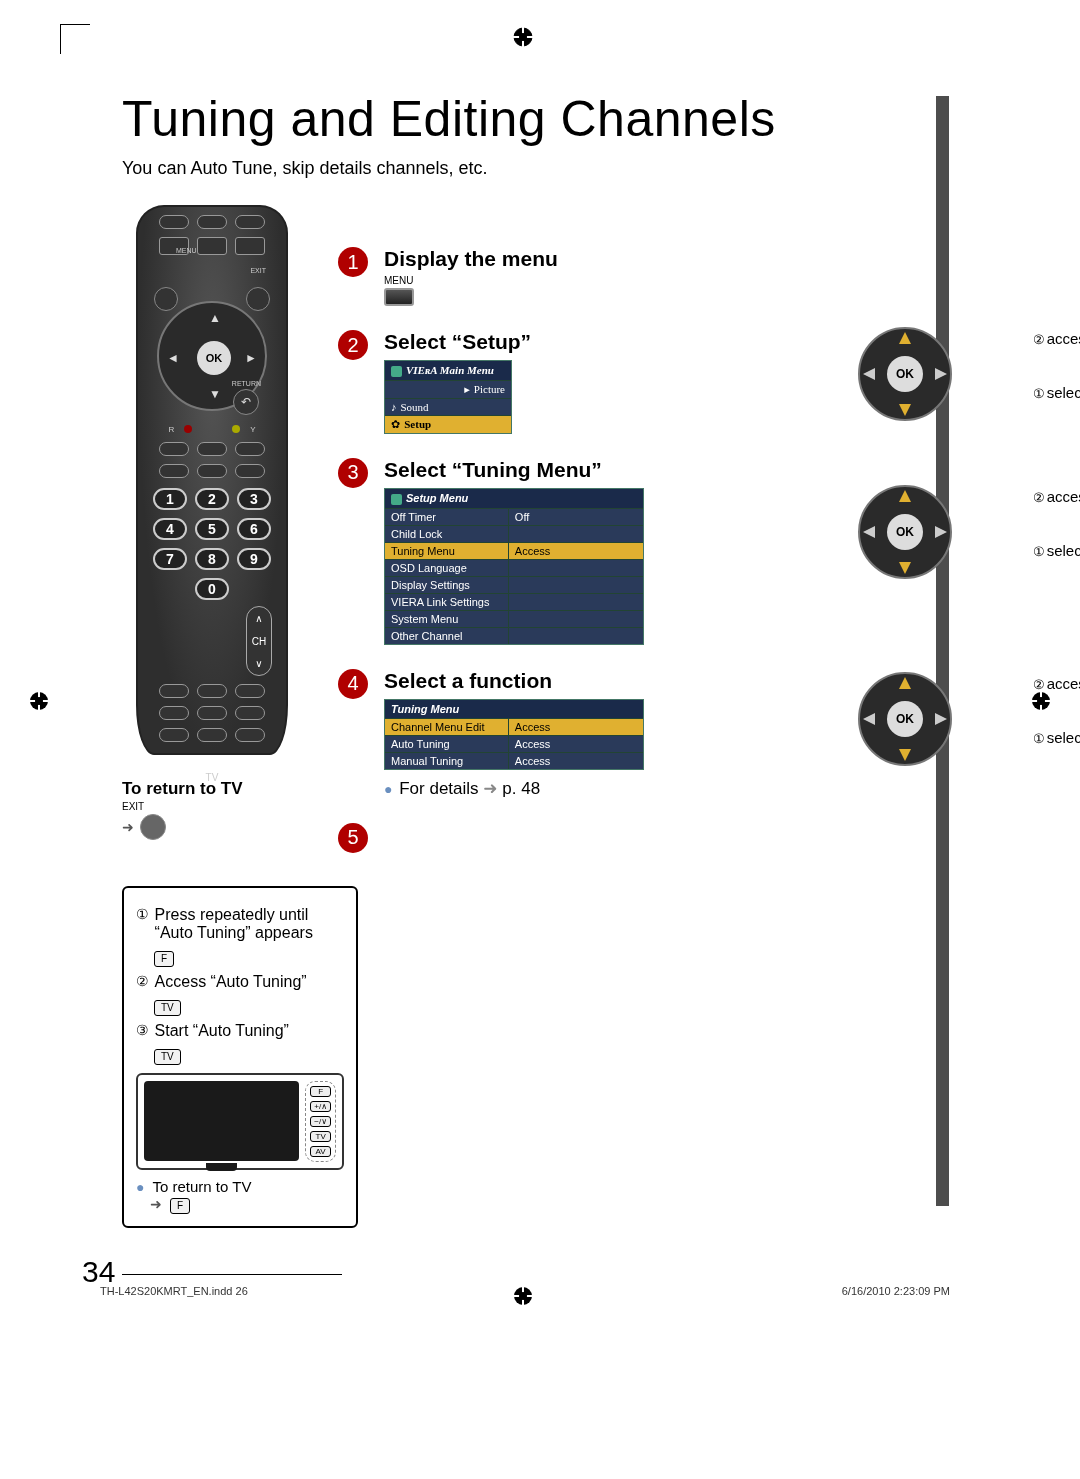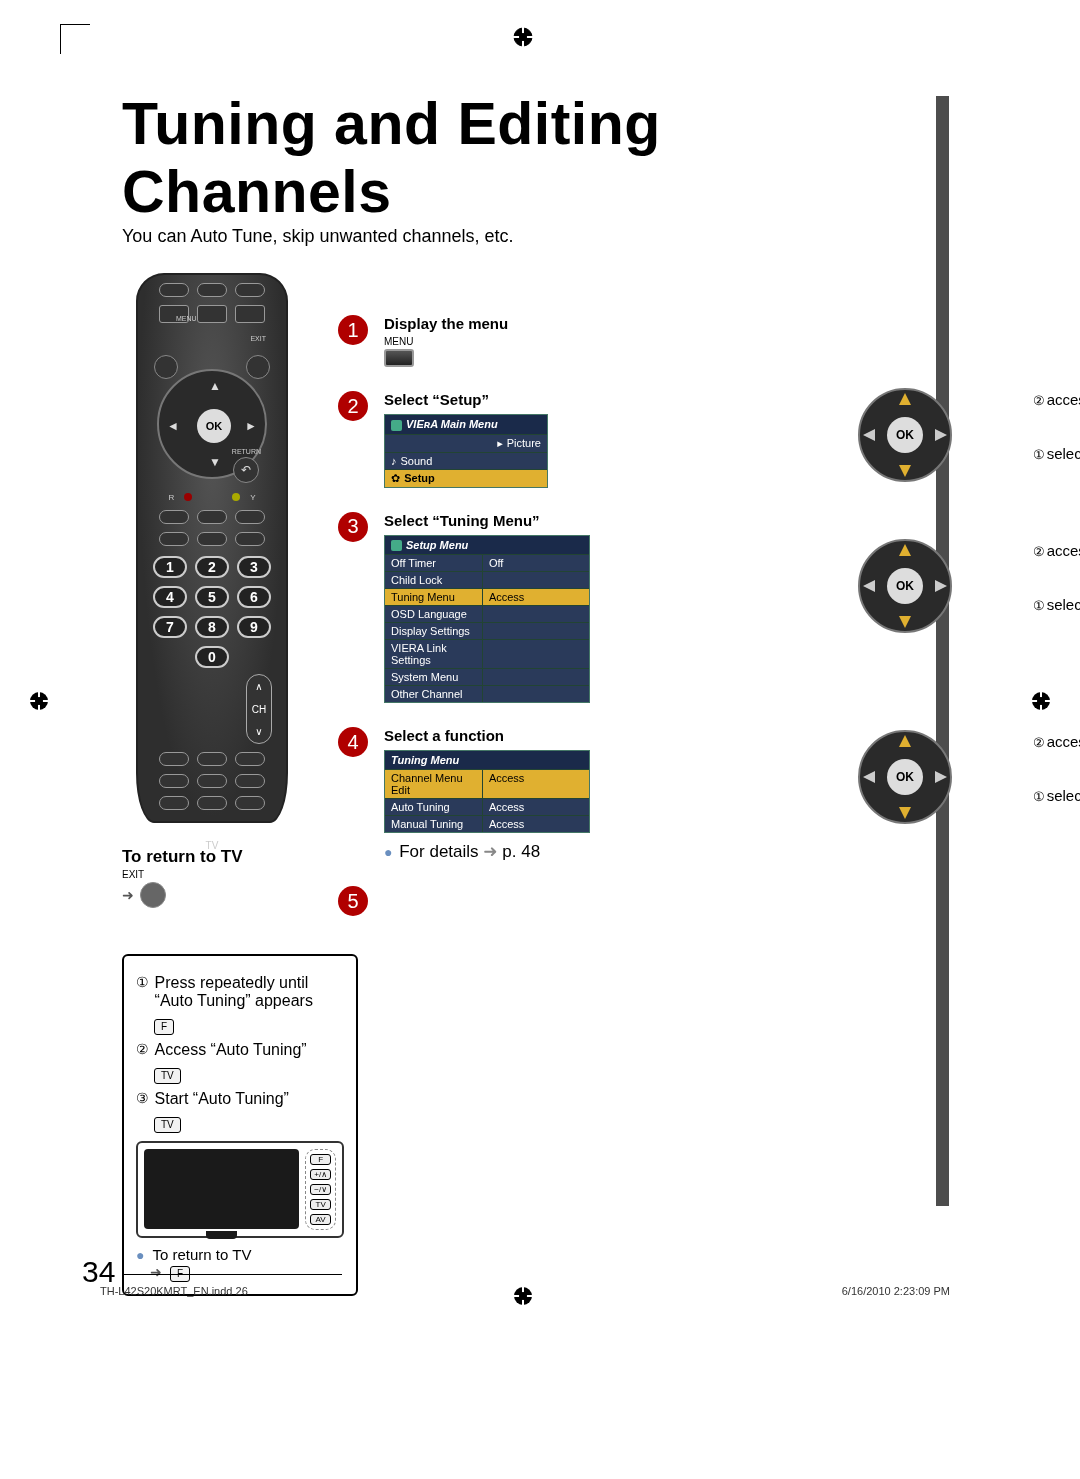--- a/index.html
+++ b/index.html
@@ -24,23 +24,24 @@
   .crop-tl { position:absolute; top:24px; left:60px; width:30px; height:30px; border-left:1px solid #000; border-top:1px solid #000; }
   .side-tab { position:absolute; top:96px; right:131px; width:13px; height:1110px; background:#4d4d4d; }
 
   .page {
     position: absolute;
     top: 90px; left: 122px; right: 155px;
     bottom: 200px;
   }
 
   .title {
-    font-size: 59px;
-    font-weight: 700;
+    font-size: 50px;
+    font-weight: 400;
     letter-spacing: 0.5px;
+    margin-bottom: 10px;
   }
   .intro {
     font-size: 18px;
     margin-bottom: 26px;
   }
 
   .cols { display:flex; gap:36px; }
   .left-col { width: 180px; flex:0 0 180px; }
   .right-col { flex:1; position:relative; }
 
@@ -104,27 +105,27 @@
   .retline{display:flex;align-items:center;gap:6px;margin-top:8px;font-size:15px;}
   .bullet{color:#6a8fbf;font-size:14px;margin-right:2px;}
 
   
   .step { display:flex; gap:16px; align-items:flex-start; margin-bottom:24px; position:relative; }
   .stepnum {
     width:30px;height:30px;border-radius:50%;background:#b00000;color:#fff;
     display:flex;align-items:center;justify-content:center;font-size:20px;font-weight:400;
     flex:0 0 30px;
   }
-  .steptitle{font-size:15px;font-weight:700;margin-bottom:4px;}
+  .steptitle{font-size:21px;font-weight:700;margin-bottom:4px;}
   .stepbody{flex:1;}
   .menu-sm{font-size:10px;margin-top:2px;}
   .menu-btn-draw{width:30px;height:18px;border:2px solid #999;border-radius:3px;background:linear-gradient(#555,#222);margin-top:2px;}
 
   .osd {
-    width:206px; font-size:11px; color:#fff; margin-top:6px;
+    width:260px; font-size:11px; color:#fff; margin-top:6px;
     border:1px solid #476;
     background:#2a3a5a;
   }
   .osd-header{background:#1a2a4a;padding:3px 6px;font-weight:700;font-style:italic;}
   .osd-row{display:flex;border-top:1px solid #243;}
   .osd-row.hl{background:#e0b030;color:#000;}
   .osd-cell-l{flex:0 0 48%;padding:2px 6px;border-right:1px solid #243;}
   .osd-cell-r{flex:1;padding:2px 6px;}
   .osd .icon-sm{margin-right:4px;}
   .osd-header .spanner{display:inline-block;width:11px;height:11px;background:#4a8;border-radius:2px;margin-right:4px;vertical-align:middle;}
@@ -190,21 +191,21 @@
       <rect x="12" y="0" width="2" height="26" fill="#fff"></rect>
       <rect x="0" y="12" width="26" height="2" fill="#fff"></rect>
       <circle cx="13" cy="13" r="4" fill="#000"></circle>
     </svg>
 </div>
 <div class="side-tab"></div>
 
 <div class="page">
 
   <div class="title">Tuning and Editing Channels</div>
-  <div class="intro">You can Auto Tune, skip unwanted channels, etc.</div>
+  <div class="intro">You can Auto Tune, skip details channels, etc.</div>
 
   <div class="cols">
 
     <div class="left-col">
       <div class="remote">
         <div class="row">
             <div class="btn-pill"></div>
             <div class="btn-pill"></div>
             <div class="btn-pill"></div>
           </div>
@@ -337,21 +338,21 @@
           <div class="steptitle">Display the menu</div>
           <div class="menu-sm">MENU</div>
           <div class="menu-btn-draw"></div>
         </div>
       </div>
 
       <div class="step">
         <div class="stepnum">2</div>
         <div class="stepbody" style="position:relative;">
           <div class="steptitle">Select “Setup”</div>
-          <div class="osd" style="width:164px;">
+          <div class="osd" style="width:128px;font-family:Liberation Serif, serif;">
             <div class="osd-header"><span class="spanner"></span><span>VIEʀA Main Menu</span></div>
             <div class="osd-row">
                 <div class="osd-cell-l" style="flex:1;border:none;text-align:right;"><span class="icon-sm">▸</span><span>Picture</span></div>
               </div>
             <div class="osd-row">
                 <div class="osd-cell-l" style="flex:1;border:none;"><span class="icon-sm">♪</span><span>Sound</span></div>
               </div>
             <div class="osd-row hl">
                 <div class="osd-cell-l" style="flex:1;border:none;color:#000;"><span class="icon-sm">✿</span><b><span>Setup</span></b></div>
               </div>

